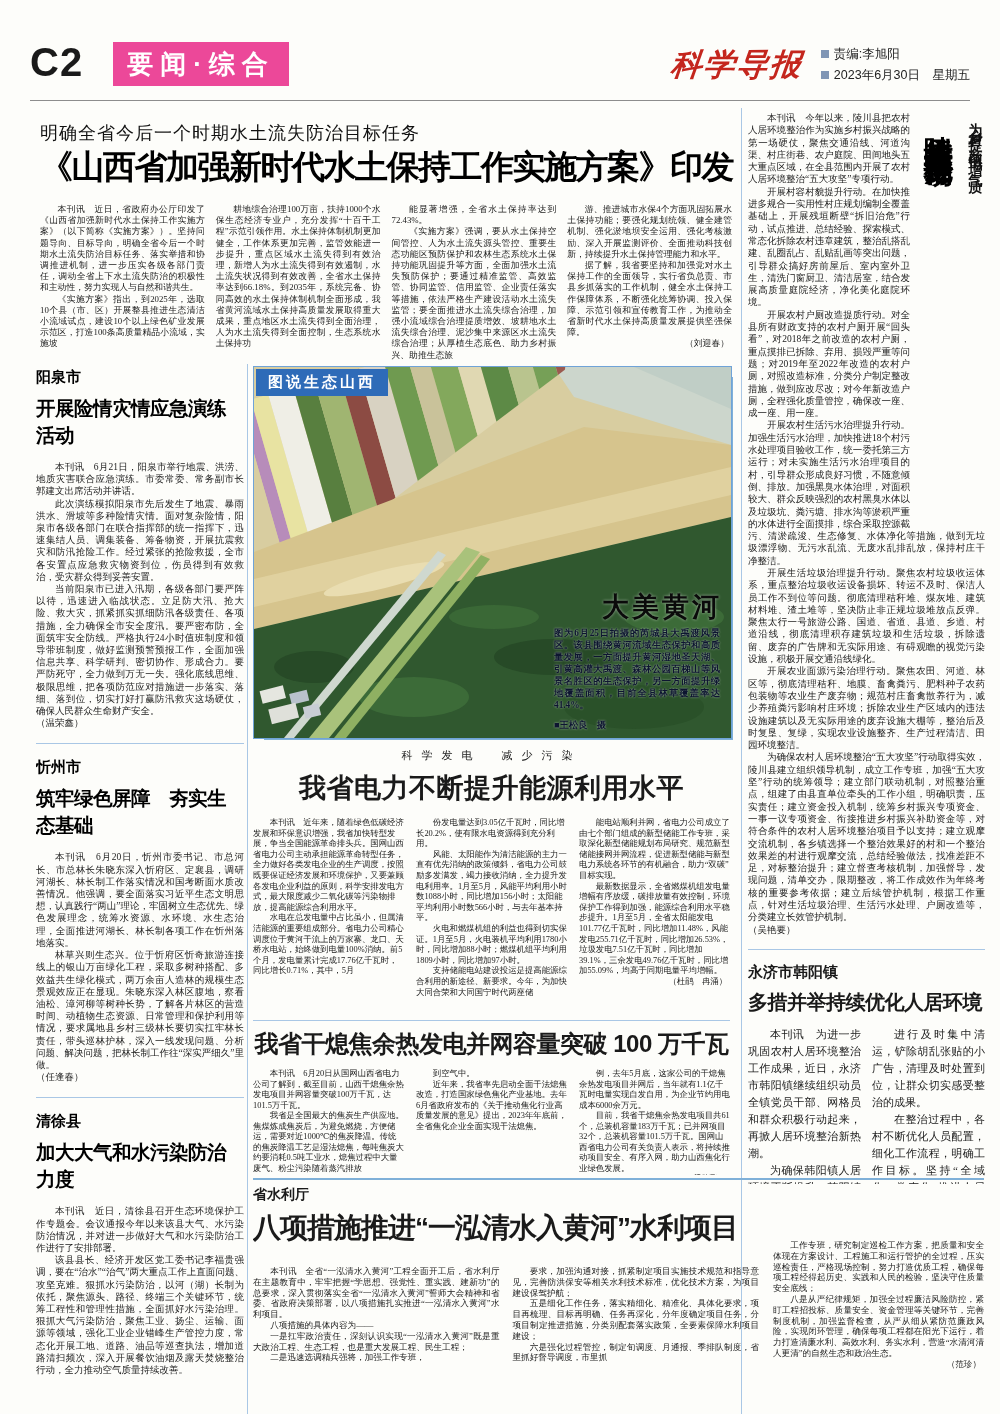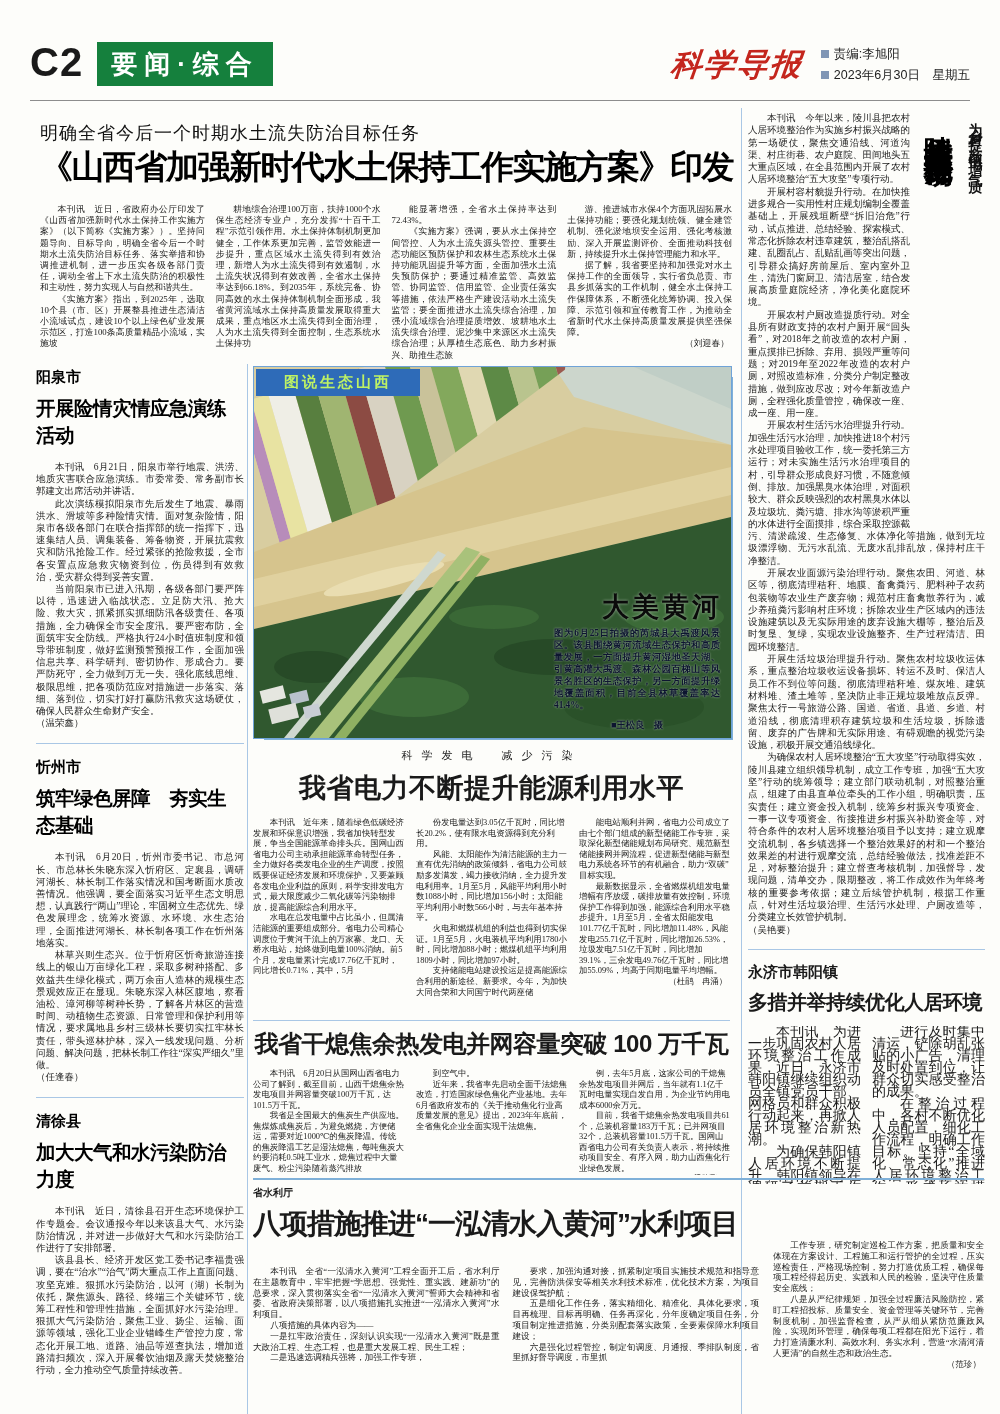--- a/index.html
+++ b/index.html
@@ -1,21 +1,21 @@
 <!DOCTYPE html>
 <html lang="zh"><head>
 <meta charset="utf-8">
 <style>
   html,body{margin:0;padding:0;background:#e8e8e8;}
   #page{position:relative;width:1000px;height:1414px;background:#fdfdfa;margin:0 auto;overflow:hidden;
         font-family:"Liberation Serif","DejaVu Serif",serif;color:#1a1a1a;}
   
   #header{position:absolute;left:30px;top:34px;width:940px;height:62px;display:flex;align-items:flex-start;}
   #pageno{font-family:"Liberation Sans",sans-serif;font-size:40px;font-weight:bold;line-height:56px;letter-spacing:1px;}
-  #section-bar{margin-left:14px;margin-top:8px;background:#15803d;color:#fff;font-family:"Liberation Sans",sans-serif;
+  #section-bar{margin-left:30px;margin-top:8px;background:#ec4899;color:#fff;font-family:"Liberation Sans",sans-serif;
                font-weight:bold;font-size:26px;line-height:26px;padding:9px 14px;letter-spacing:7px;}
   #head-spacer{flex:1;}
   #masthead{color:#c4261d;font-family:"DejaVu Serif",serif;font-style:italic;font-weight:bold;font-size:31px;
             line-height:60px;transform:skewX(-6deg);letter-spacing:2px;}
   #head-info{margin-left:18px;margin-top:10px;font-family:"Liberation Sans",sans-serif;font-size:12.5px;line-height:21px;color:#222;}
   .sq{display:inline-block;width:8px;height:8px;background:#8096b5;margin-right:5px;}
   #top-rule{position:absolute;left:30px;top:100px;width:940px;height:1px;background:#8d8d8d;}
   
   .vrule{position:absolute;width:1px;background:#a9c7e5;}
   .hrule{position:absolute;height:1px;background:#a9c7e5;}
@@ -32,27 +32,27 @@
   .byline{text-align:right;padding-right:3px;}
   
   #left-col{position:absolute;left:36px;top:368px;width:208px;height:1046px;overflow:hidden;}
   .kicker{font-family:"Liberation Sans",sans-serif;font-size:15px;font-weight:bold;color:#000;}
   .lhead{font-family:"Liberation Sans",sans-serif;font-size:19.5px;font-weight:900;color:#000;margin:8px 0 12px 0;letter-spacing:-0.5px;}
   .lbody{font-size:9.5px;line-height:12.2px;text-align:justify;}
   .ldiv{border:none;border-top:1px solid #a9c7e5;margin:14px 0;}
   
   #photo-box{position:absolute;left:253px;top:366px;width:477px;height:371px;border:1px solid #6fa3d8;
              box-shadow:6px 6px 0 -5px #7fb0d8;overflow:hidden;}
-  #photo-label{position:absolute;left:2px;top:2px;background:#2e6bb8;color:#bef264;font-family:"Liberation Sans",sans-serif;
-               font-weight:bold;font-size:15px;padding:4px 28px;letter-spacing:3px;z-index:3;}
+  #photo-label{position:absolute;left:2px;top:2px;background:#2e6bb8;color:#ffffff;font-family:"Liberation Sans",sans-serif;
+               font-weight:bold;font-size:15px;padding:4px 12px;letter-spacing:3px;z-index:3;}
   #photo-title{position:absolute;left:348px;top:222px;font-family:"Liberation Sans",sans-serif;font-weight:900;
                font-size:27px;color:#0a0a0a;letter-spacing:3px;z-index:3;white-space:nowrap;text-shadow:0 0 3px rgba(255,255,255,.55);}
   #photo-caption{position:absolute;left:300px;top:260px;width:166px;font-size:9.3px;line-height:12px;color:#0d1530;
                  text-align:justify;z-index:3;font-weight:bold;text-shadow:0 0 2px rgba(255,255,255,.6);}
-  #photo-credit{position:absolute;left:300px;top:352px;width:166px;text-align:center;font-size:9.3px;font-weight:bold;
+  #photo-credit{position:absolute;left:300px;top:352px;width:166px;text-align:left;font-size:9.3px;font-weight:bold;
                 color:#0d1530;z-index:3;text-shadow:0 0 2px rgba(255,255,255,.6);}
   
   #power{position:absolute;left:253px;top:748px;width:477px;}
   #power-kicker{text-align:center;font-family:"Liberation Sans",sans-serif;font-size:11px;letter-spacing:9px;color:#222;}
   #power-headline{text-align:center;font-family:"Liberation Sans",sans-serif;font-weight:900;font-size:27px;margin-top:7px;letter-spacing:0.5px;}
   .cols3{display:flex;gap:12px;margin-top:12px;overflow:hidden;}
   .cols3 .col{flex:1;}
   #power .cols3{height:202px;font-size:8.4px;line-height:10.6px;}
   
   #coke{position:absolute;left:253px;top:1028px;width:477px;}
@@ -61,24 +61,24 @@
   
   #right-col{position:absolute;left:748px;top:112px;width:237px;height:1072px;overflow:hidden;}
   .rbody{font-size:9.5px;line-height:12.3px;text-align:justify;}
   #v-wrap{float:right;writing-mode:vertical-rl;height:408px;margin:0 0 8px 9px;}
   #v-kicker{font-family:"Liberation Sans",sans-serif;font-size:14px;font-weight:bold;letter-spacing:5px;margin-left:8px;color:#111;}
   #v-headline{font-family:"Liberation Sans",sans-serif;font-size:29px;font-weight:900;letter-spacing:2px;color:#000;}
   .rdiv{border:none;border-top:1px solid #a9c7e5;margin:13px 0;clear:both;}
   .rkicker{font-family:"Liberation Sans",sans-serif;font-size:15px;font-weight:bold;}
   .rhead{font-family:"Liberation Sans",sans-serif;font-size:20px;font-weight:900;margin:7px 0 10px 0;letter-spacing:-0.5px;}
   .cols2{display:flex;gap:11px;overflow:hidden;height:268px;}
-  .cols2 .col{flex:1;font-size:14px;line-height:12px;text-align:justify;}
+  .cols2 .col{flex:1;font-size:11px;line-height:17px;text-align:justify;}
   
   #water{position:absolute;left:253px;top:1186px;width:731px;height:228px;overflow:hidden;}
-  #water-kicker{font-family:Liberation Serif, serif;font-size:10px;font-weight:bold;}
+  #water-kicker{font-family:Liberation Serif, serif;font-size:14px;font-weight:bold;}
   #water-headline{font-family:"Liberation Sans",sans-serif;font-size:28px;font-weight:900;margin-top:5px;letter-spacing:-1px;white-space:nowrap;}
   #water-cols{position:absolute;left:0;top:80px;width:506px;display:flex;gap:13px;height:148px;overflow:hidden;
               font-size:8.6px;line-height:10.8px;text-align:justify;}
   #water-cols .col{flex:1;}
   #water-col4{position:absolute;right:0;top:54px;width:211px;height:174px;overflow:hidden;
               font-size:8.6px;line-height:10.8px;text-align:justify;}
 </style>
 </head>
 <body>
 
@@ -261,22 +261,22 @@
     <div>
       <div id="v-wrap">
         <div id="v-kicker">为乡村提「颜值」增「气质」</div>
         <div id="v-headline">陵川县大力开展环境整治行动</div>
       </div>
       <div class="rbody">
           <p class="para">本刊讯　今年以来，陵川县把农村人居环境整治作为实施乡村振兴战略的第一场硬仗，聚焦交通沿线、河道沟渠、村庄街巷、农户庭院、田间地头五大重点区域，在全县范围内开展了农村人居环境整治“五大攻坚”专项行动。</p>
           <p class="para">开展村容村貌提升行动。在加快推进多规合一实用性村庄规划编制全覆盖基础上，开展残垣断壁“拆旧治危”行动，试点推进、总结经验、探索模式、常态化拆除农村违章建筑，整治乱搭乱建、乱圈乱占、乱贴乱画等突出问题，引导群众搞好房前屋后、室内室外卫生，清洗门窗厨卫、清洁居室，结合发展高质量庭院经济，净化美化庭院环境。</p>
           <p class="para">开展农村户厕改造提质行动。对全县所有财政支持的农村户厕开展“回头看”，对2018年之前改造的农村户厕，重点摸排已拆除、弃用、损毁严重等问题；对2019年至2022年改造的农村户厕，对照改造标准，分类分户制定整改措施，做到应改尽改；对今年新改造户厕，全程强化质量管控，确保改一座、成一座、用一座。</p>
           <p class="para">开展农村生活污水治理提升行动。加强生活污水治理，加快推进18个村污水处理项目验收工作，统一委托第三方运行；对未实施生活污水治理项目的村，引导群众形成良好习惯，不随意倾倒、排放。加强黑臭水体治理，对面积较大、群众反映强烈的农村黑臭水体以及垃圾坑、粪污塘、排水沟等淤积严重的水体进行全面摸排，综合采取控源截污、清淤疏浚、生态修复、水体净化等措施，做到无垃圾漂浮物、无污水乱流、无废水乱排乱放，保持村庄干净整洁。</p>
+          <p class="para">开展生活垃圾治理提升行动。聚焦农村垃圾收运体系，重点整治垃圾收运设备损坏、转运不及时、保洁人员工作不到位等问题。彻底清理秸秆堆、煤灰堆、建筑材料堆、渣土堆等，坚决防止非正规垃圾堆放点反弹。聚焦太行一号旅游公路、国道、省道、县道、乡道、村道沿线，彻底清理积存建筑垃圾和生活垃圾，拆除遗留、废弃的广告牌和无实际用途、有碍观瞻的视觉污染设施，积极开展交通沿线绿化。</p>
           <p class="para">开展农业面源污染治理行动。聚焦农田、河道、林区等，彻底清理秸秆、地膜、畜禽粪污、肥料种子农药包装物等农业生产废弃物；规范村庄畜禽散养行为，减少养殖粪污影响村庄环境；拆除农业生产区域内的违法设施建筑以及无实际用途的废弃设施大棚等，整治后及时复垦、复绿，实现农业设施整齐、生产过程清洁、田园环境整洁。</p>
-          <p class="para">开展生活垃圾治理提升行动。聚焦农村垃圾收运体系，重点整治垃圾收运设备损坏、转运不及时、保洁人员工作不到位等问题。彻底清理秸秆堆、煤灰堆、建筑材料堆、渣土堆等，坚决防止非正规垃圾堆放点反弹。聚焦太行一号旅游公路、国道、省道、县道、乡道、村道沿线，彻底清理积存建筑垃圾和生活垃圾，拆除遗留、废弃的广告牌和无实际用途、有碍观瞻的视觉污染设施，积极开展交通沿线绿化。</p>
           <p class="para">为确保农村人居环境整治“五大攻坚”行动取得实效，陵川县建立组织领导机制，成立工作专班，加强“五大攻坚”行动的统筹领导；建立部门联动机制，对照整治重点，组建了由县直单位牵头的工作小组，明确职责，压实责任；建立资金投入机制，统筹乡村振兴专项资金、一事一议专项资金、衔接推进乡村振兴补助资金等，对符合条件的农村人居环境整治项目予以支持；建立观摩交流机制，各乡镇选择一个整治效果好的村和一个整治效果差的村进行观摩交流，总结经验做法，找准差距不足，对标整治提升；建立督查考核机制，加强督导，发现问题，清单交办，限期整改，将工作成效作为年终考核的重要参考依据；建立后续管护机制，根据工作重点，针对生活垃圾治理、生活污水处理、户厕改造等，分类建立长效管护机制。</p>
         </div>
       <div class="rbody byline">（吴艳要）</div>
     </div>
     <hr class="rdiv">
     <div>
       <div class="rkicker">永济市韩阳镇</div>
       <div class="rhead">多措并举持续优化人居环境</div>
       <div class="cols2">
         <div class="col">

